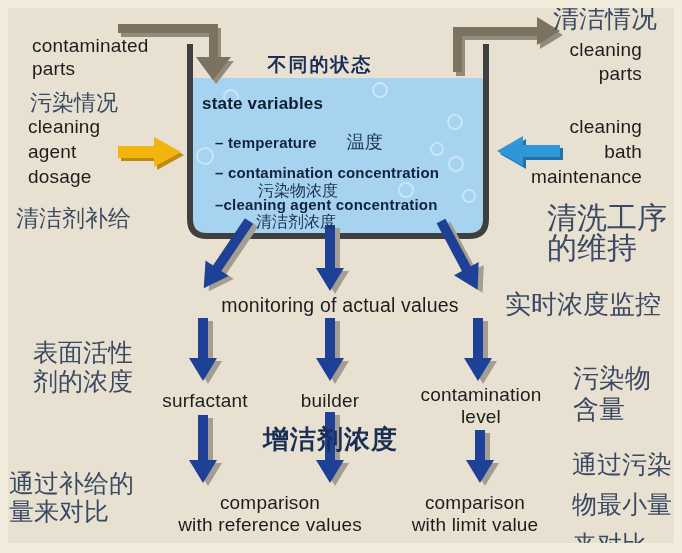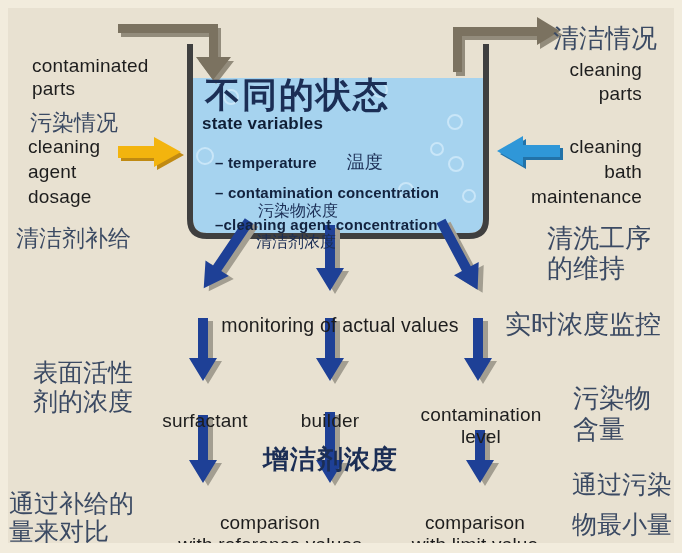--- a/index.html
+++ b/index.html
@@ -4,28 +4,28 @@
 <style>
   html,body{margin:0;padding:0;background:#d8d2c4;}
   .stage{
     position:relative;width:682px;height:553px;overflow:hidden;
     background:#e8e1d1;
     font-family:"Liberation Sans",sans-serif;
   }
   .frame{position:absolute;inset:0;border-style:solid;border-color:#f2ecdd;
     border-width:8px 8px 10px 8px;pointer-events:none;z-index:50;}
   svg.canvas{position:absolute;left:0;top:0;z-index:1;}
-  .lbl{position:absolute;white-space:pre-line;z-index:10;margin-top:20px;}
+  .lbl{position:absolute;white-space:pre-line;z-index:10;}
   .en{color:#1d1d1d;font-size:19px;line-height:24px;letter-spacing:.2px;}
   .en-r{text-align:right;}
   .en-c{text-align:center;}
   .zh{color:#3b4a63;font-family:"DejaVu Serif","Liberation Serif",serif;
       font-size:25px;line-height:29px;}
   .zh-navy{color:#1b2e55;font-family:"DejaVu Serif","Liberation Serif",serif;}
-  .tank-title{font-size:35px;font-weight:bold;letter-spacing:2px;}
+  .tank-title{font-size:19px;font-weight:bold;letter-spacing:2px;text-align:center;}
   .tank-head{font-size:17px;font-weight:bold;color:#0f1e35;letter-spacing:.2px;}
   .tank-item{font-size:15px;font-weight:bold;color:#13233f;letter-spacing:.2px;}
   .tank-zh{font-size:16px;color:#1b2e55;font-family:"DejaVu Serif","Liberation Serif",serif;}
   .row{display:flex;align-items:baseline;gap:30px;}
   .builder-zh{font-size:26px;font-weight:bold;letter-spacing:1px;}
 </style>
 </head>
 <body>
 
 <div class="stage">
@@ -125,21 +125,21 @@
 剂的浓度</div>
   <div class="lbl zh" style="left:9px;top:470px;line-height:28px;">通过补给的
 量来对比</div>
 
   <div class="lbl zh" style="right:25px;top:4px;font-size:26px;">清洁情况</div>
   <div class="lbl en en-r" style="right:40px;top:38px;">cleaning
 parts</div>
   <div class="lbl en en-r" style="right:40px;top:114px;line-height:25px;">cleaning
 bath
 maintenance</div>
-  <div class="lbl zh" style="left:547px;top:203px;font-size:26px;line-height:30px;">清洗工序
+  <div class="lbl zh" style="left:547px;top:203px;font-size:30px;line-height:30px;">清洗工序
 的维持</div>
   <div class="lbl zh" style="left:505px;top:290px;font-size:26px;">实时浓度监控</div>
   <div class="lbl zh" style="left:573px;top:363px;font-size:26px;line-height:31px;">污染物
 含量</div>
   <div class="lbl zh" style="left:572px;top:445px;line-height:40px;">通过污染
 物最小量
 来对比</div>
 
   <div class="lbl zh-navy tank-title" style="left:205px;top:52px;width:230px;">不同的状态</div>
   <div class="lbl tank-head" style="left:202px;top:94px;">state variables</div>

